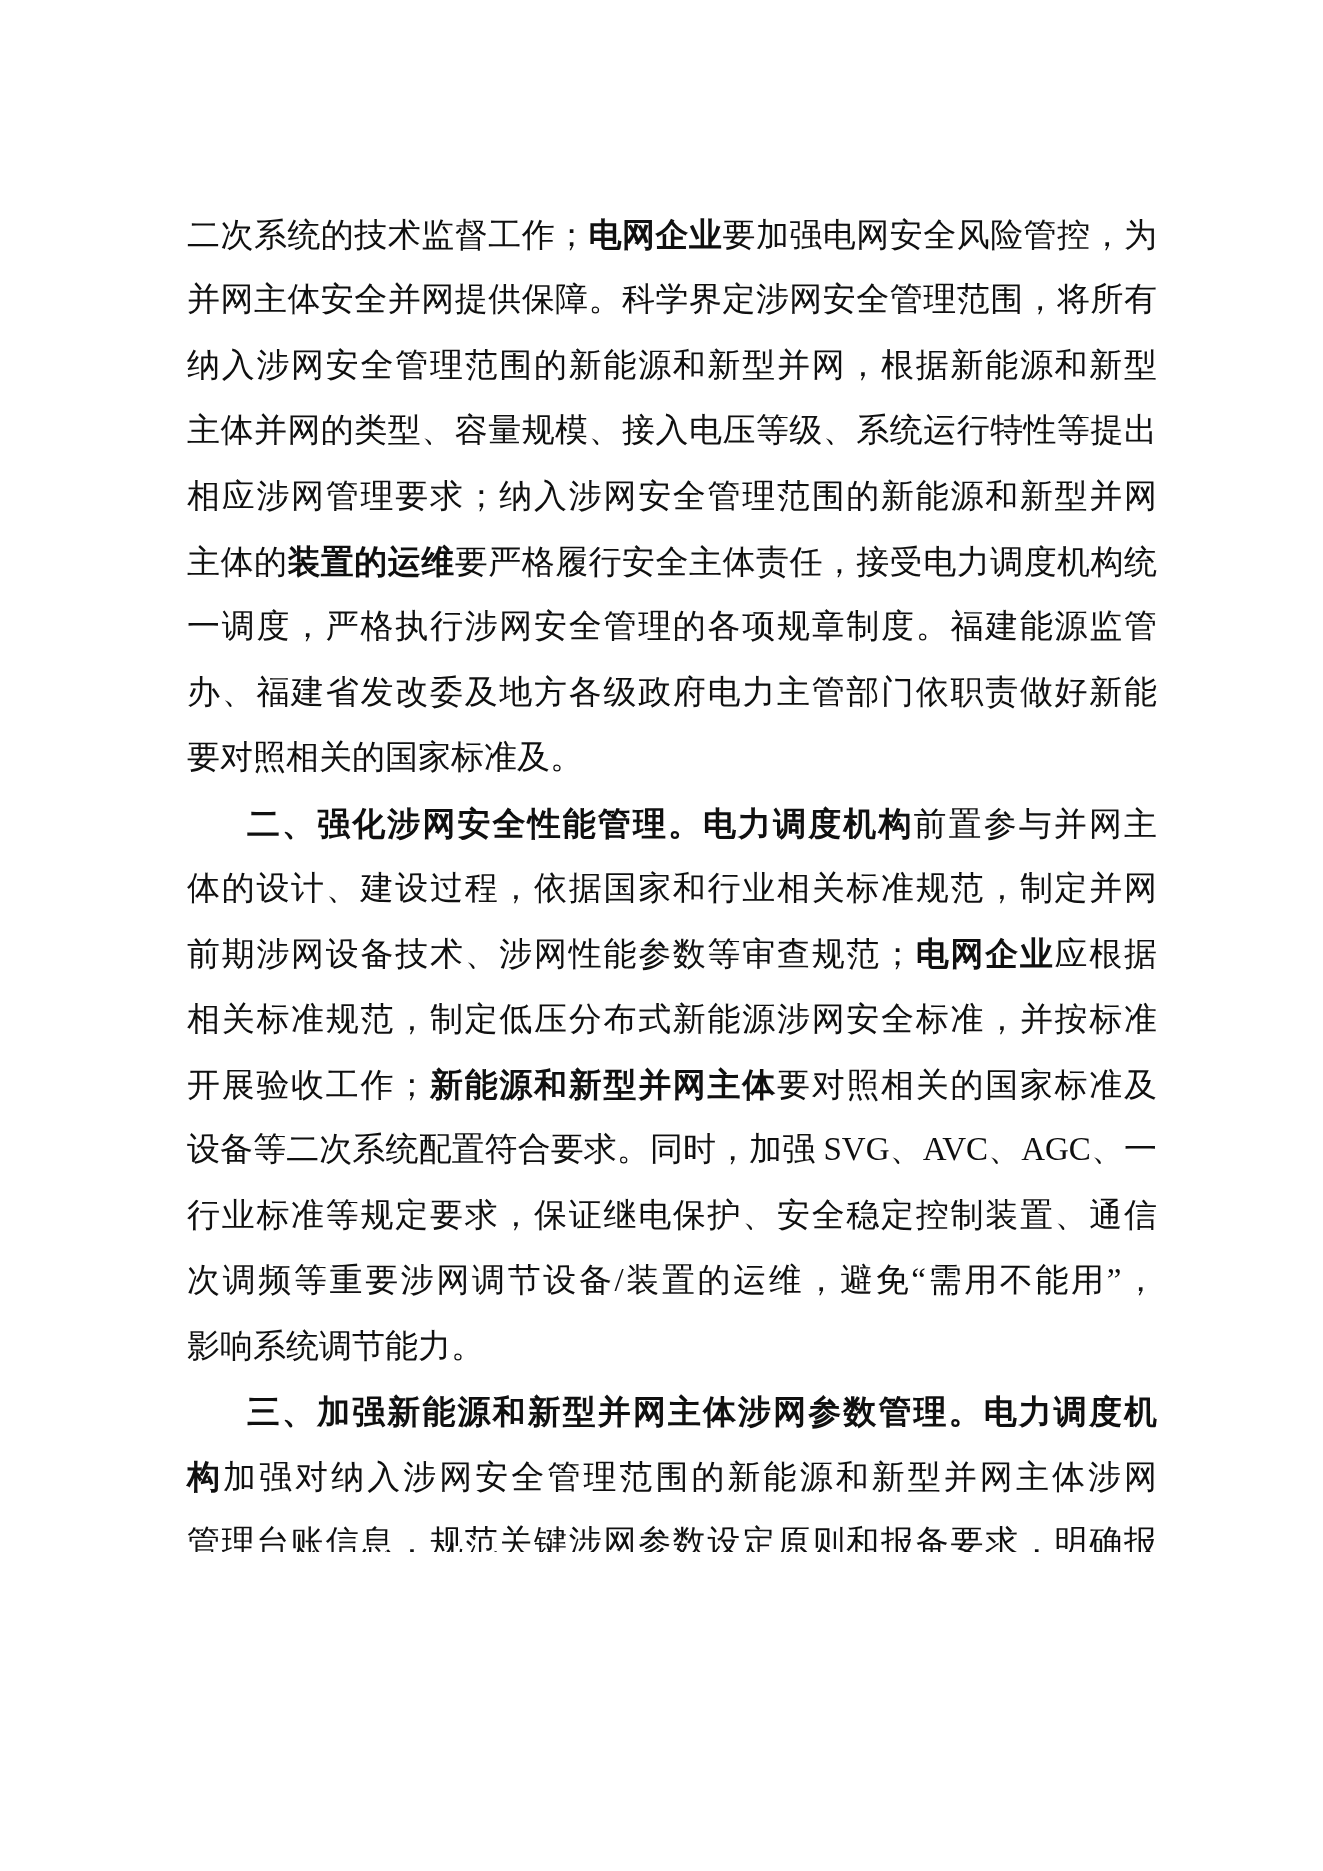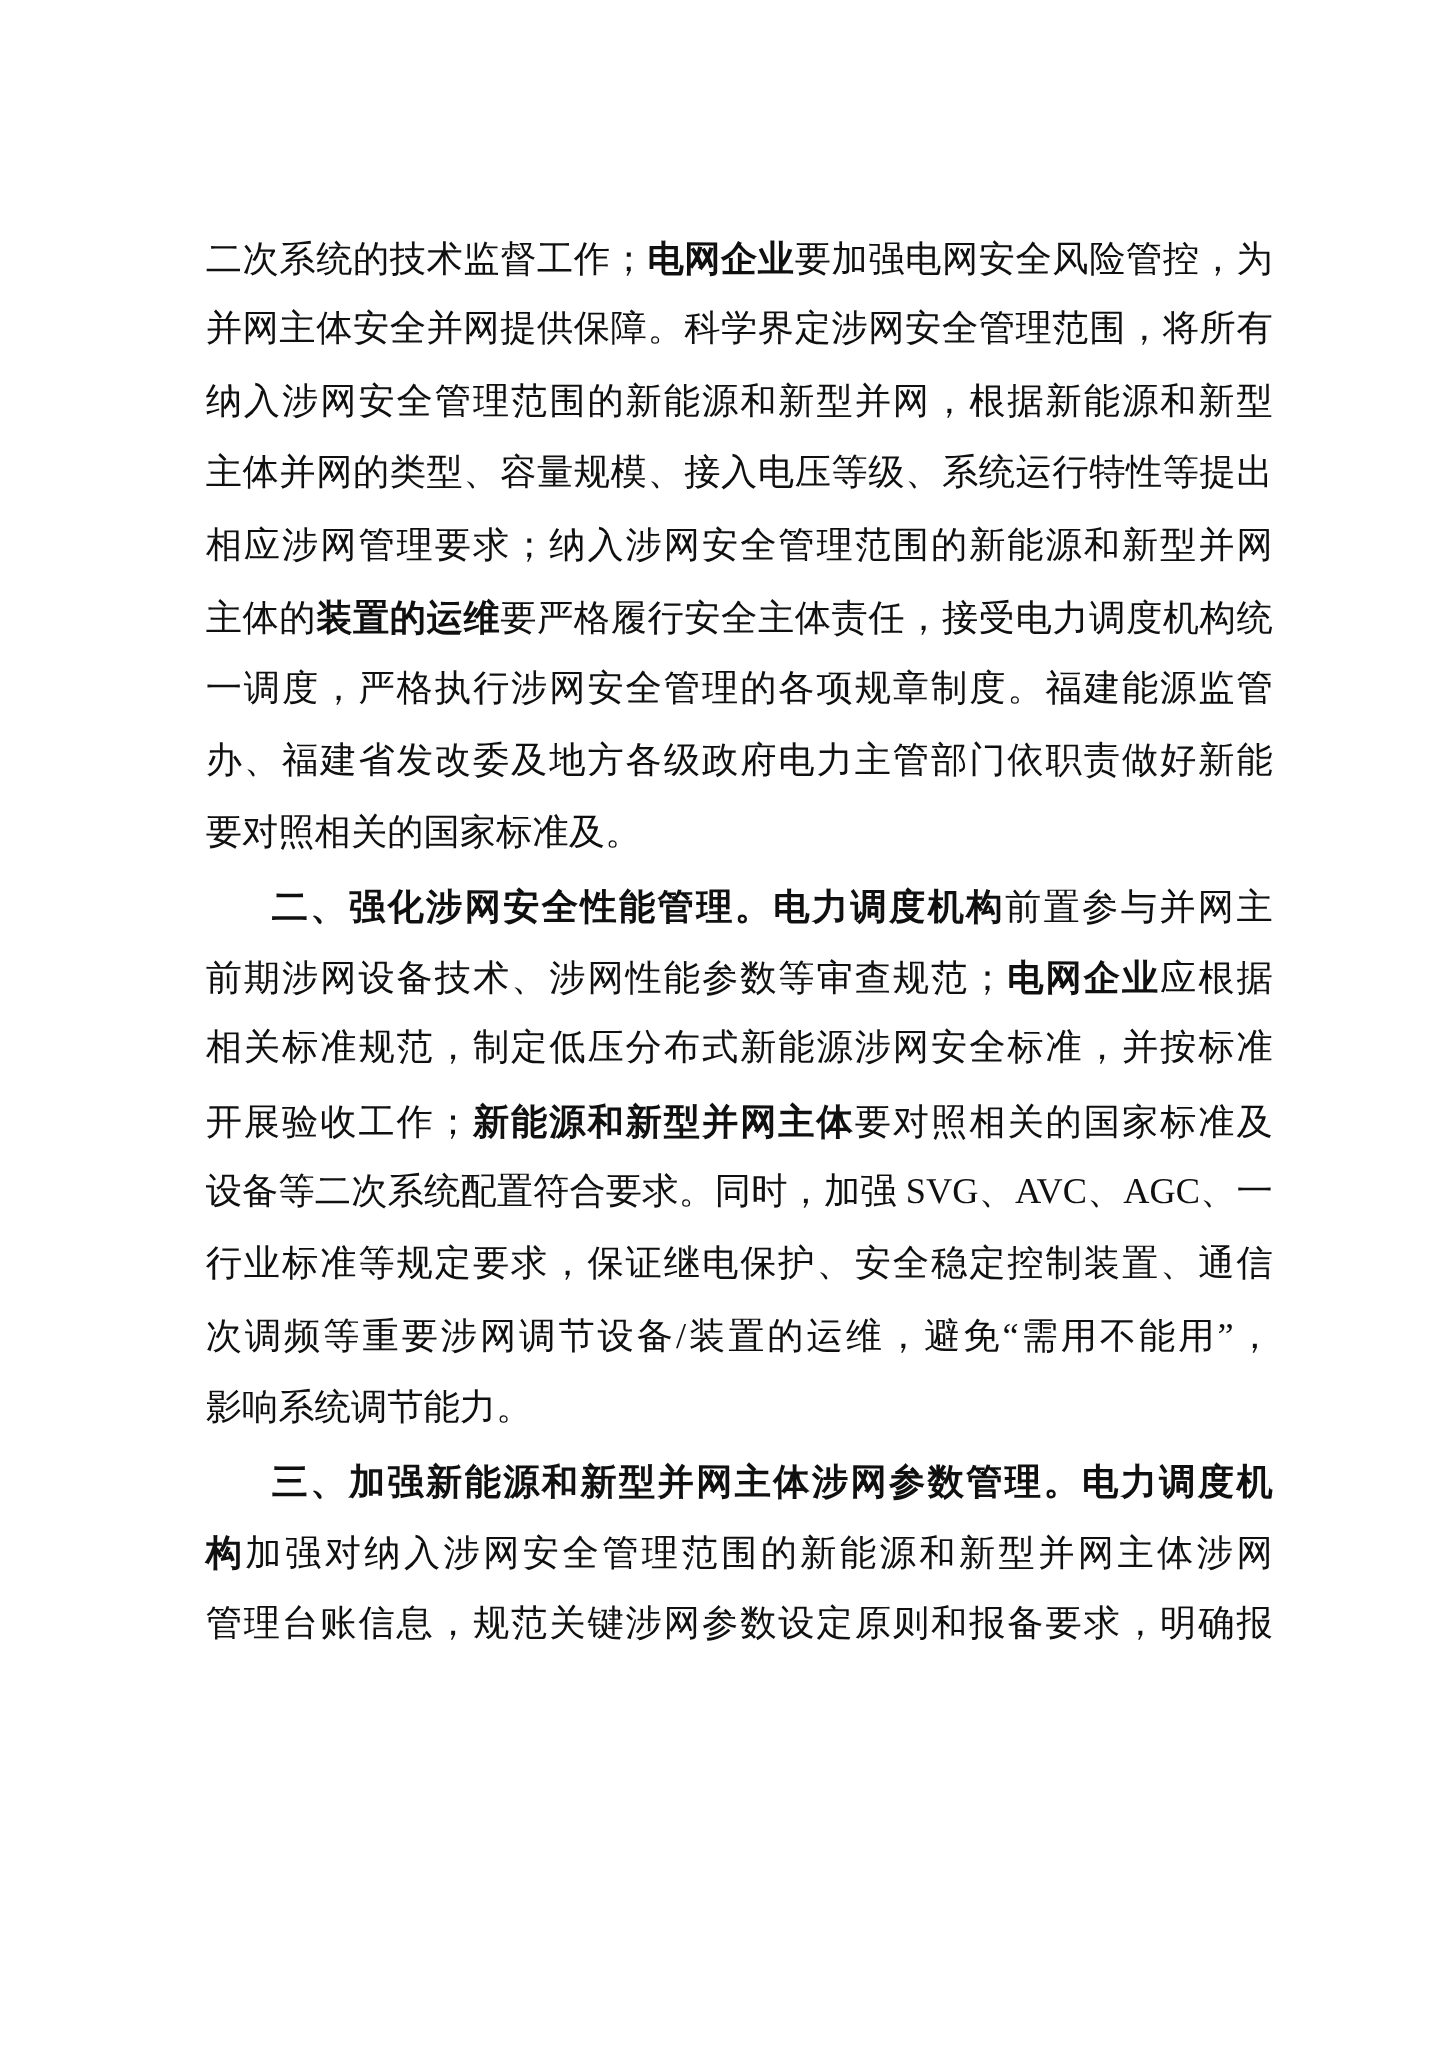--- a/index.html
+++ b/index.html
@@ -63,20 +63,21 @@
       <div class="line"><span class="r">二次系统的技术监督工作；</span><span class="b">电网企业</span><span class="r">要加强电网安全风险管控，为</span></div>
       <div class="line"><span class="r">并网主体安全并网提供保障。科学界定涉网安全管理范围，将所有</span></div>
       <div class="line"><span class="r">纳入涉网安全管理范围的新能源和新型并网，根据新能源和新型</span></div>
       <div class="line"><span class="r">主体并网的类型、容量规模、接入电压等级、系统运行特性等提出</span></div>
       <div class="line"><span class="r">相应涉网管理要求；纳入涉网安全管理范围的新能源和新型并网</span></div>
       <div class="line"><span class="r">主体的</span><span class="b">装置的运维</span><span class="r">要严格履行安全主体责任，接受电力调度机构统</span></div>
       <div class="line"><span class="r">一调度，严格执行涉网安全管理的各项规章制度。福建能源监管</span></div>
       <div class="line"><span class="r">办、福建省发改委及地方各级政府电力主管部门依职责做好新能</span></div>
       <div class="line end"><span class="r">要对照相关的国家标准及。</span></div>
       <div class="line indent"><span class="b">二、强化涉网安全性能管理。电力调度机构</span><span class="r">前置参与并网主</span></div>
+      <div class="line"><span class="r">体的设计、建设过程，依据国家和行业相关标准规范，制定并网</span></div>
       <div class="line"><span class="r">前期涉网设备技术、涉网性能参数等审查规范；</span><span class="b">电网企业</span><span class="r">应根据</span></div>
       <div class="line"><span class="r">相关标准规范，制定低压分布式新能源涉网安全标准，并按标准</span></div>
       <div class="line"><span class="r">开展验收工作；</span><span class="b">新能源和新型并网主体</span><span class="r">要对照相关的国家标准及</span></div>
       <div class="line"><span class="r">设备等二次系统配置符合要求。同时，加强 SVG、AVC、AGC、一</span></div>
       <div class="line"><span class="r">行业标准等规定要求，保证继电保护、安全稳定控制装置、通信</span></div>
       <div class="line"><span class="r">次调频等重要涉网调节设备/装置的运维，避免“需用不能用”，</span></div>
       <div class="line end"><span class="r">影响系统调节能力。</span></div>
       <div class="line indent"><span class="b">三、加强新能源和新型并网主体涉网参数管理。电力调度机</span></div>
       <div class="line"><span class="b">构</span><span class="r">加强对纳入涉网安全管理范围的新能源和新型并网主体涉网</span></div>
       <div class="line"><span class="r">管理台账信息，规范关键涉网参数设定原则和报备要求，明确报</span></div>

